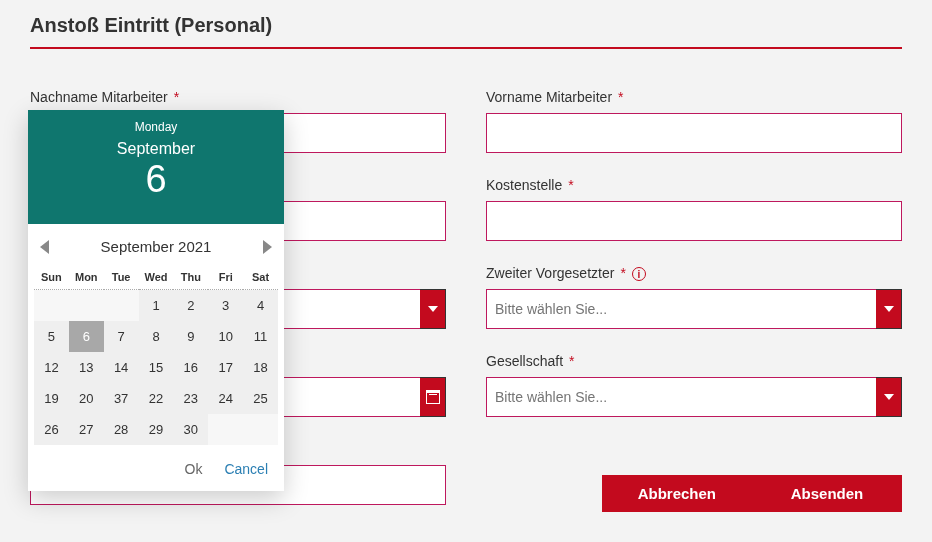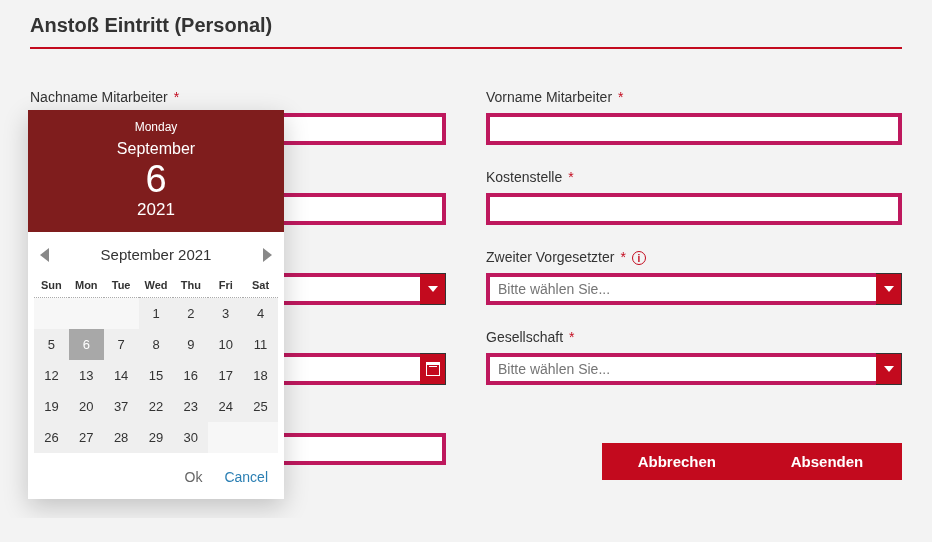--- a/index.html
+++ b/index.html
@@ -4,36 +4,36 @@
   <style>
     * { box-sizing: border-box; margin: 0; padding: 0; font-family: -apple-system, BlinkMacSystemFont, "Segoe UI", sans-serif; }
     body { background: #f3f3f3; padding: 14px 30px; }
     .page-title { font-size: 20px; font-weight: 600; color: #333; margin-bottom: 10px; }
     .title-underline { height: 2px; background: #c30a1e; margin-bottom: 40px; }
     .form-grid { display: grid; grid-template-columns: 1fr 1fr; column-gap: 40px; row-gap: 24px; }
     .field { position: relative; }
     .field-label { font-size: 14px; color: #333; margin-bottom: 8px; display: flex; align-items: flex-end; gap: 6px; }
     .req { color: #c30a1e; }
     .info-icon { width: 14px; height: 14px; border: 1.5px solid #c30a1e; border-radius: 50%; color: #c30a1e; font-size: 10px; line-height: 13px; text-align: center; font-weight: 600; display: inline-block; }
-    .field-input { width: 100%; height: 32px; border: 4px solid #be185d; background: #fff; padding: 12px 8px; font-size: 14px; }
+    .field-input { width: 100%; height: 40px; border: 1px solid #be185d; background: #fff; padding: 12px 8px; font-size: 14px; }
     .select-wrap { position: relative; display: flex; }
     .select-wrap .field-input { flex: 1; color: #888; border-right: none; }
     .select-btn { width: 26px; background: #c30a1e; border: 1px solid #333; border-left: none; display: flex; align-items: center; justify-content: center; cursor: pointer; }
     .chev-down { width: 0; height: 0; border-left: 5px solid transparent; border-right: 5px solid transparent; border-top: 6px solid #fff; }
     .date-btn { width: 26px; background: #c30a1e; border: 1px solid #333; border-left: none; display: flex; align-items: center; justify-content: center; cursor: pointer; }
     .calicn { width: 14px; height: 14px; border: 1.5px solid #fff; border-top-width: 3px; position: relative; }
     .calicn::after { content:""; position:absolute; left:2px; right:2px; top:1px; height:1px; background:#fff; }
     .buttons { display: flex; justify-content: flex-end; grid-column: 2; margin-top: 34px; }
     .btn { border: none; padding: 10px 36px; font-size: 15px; font-weight: 600; cursor: pointer; min-width: 150px; }
     .btn-cancel { background: #c30a1e; color: #fff; }
     .btn-submit { background: #c30a1e; color: #fff; }
     .left-stack { display: flex; flex-direction: column; gap: 24px; grid-column: 1; grid-row: 1 / span 6; position: relative; }
     
     .datepicker { position: absolute; left: -2px; top: 21px; width: 256px; background: #fff; box-shadow: 0 8px 24px rgba(0,0,0,0.2); z-index: 10; }
-    .dp-head { background: #7f1d1d; color: #fff; text-align: center; padding: 10px 0 12px; }
+    .dp-head { background: #0f766e; color: #fff; text-align: center; padding: 10px 0 24px; }
     .dp-dow { font-size: 12px; }
     .dp-month { font-size: 16px; margin-top: 6px; }
     .dp-day { font-size: 38px; line-height: 42px; font-weight: 400; }
     .dp-year { font-size: 17px; }
     .dp-nav { display: flex; align-items: center; justify-content: space-between; padding: 14px 12px 10px; }
     .dp-nav-center { font-size: 15px; color: #333; }
     .dp-arrow { width: 0; height: 0; cursor: pointer; }
     .dp-arrow.left { border-right: 9px solid #888; border-top: 7px solid transparent; border-bottom: 7px solid transparent; }
     .dp-arrow.right { border-left: 9px solid #888; border-top: 7px solid transparent; border-bottom: 7px solid transparent; }
     .dp-grid { padding: 0 6px 6px; }
@@ -61,21 +61,20 @@
         <span>Nachname Mitarbeiter</span>
         <span class="req">*</span>
       </div>
       <input class="field-input" style="">
       
       <div class="datepicker">
         <div class="dp-head">
           <div class="dp-dow">Monday</div>
           <div class="dp-month">September</div>
           <div class="dp-day">6</div>
-          <div class="dp-year">2021</div>
         </div>
         <div class="dp-nav">
           <div class="dp-arrow left"></div>
           <div class="dp-nav-center">September   2021</div>
           <div class="dp-arrow right"></div>
         </div>
         <div class="dp-grid">
           <div class="dp-row">
             <div class="dp-hdr">Sun</div>
             <div class="dp-hdr">Mon</div>

